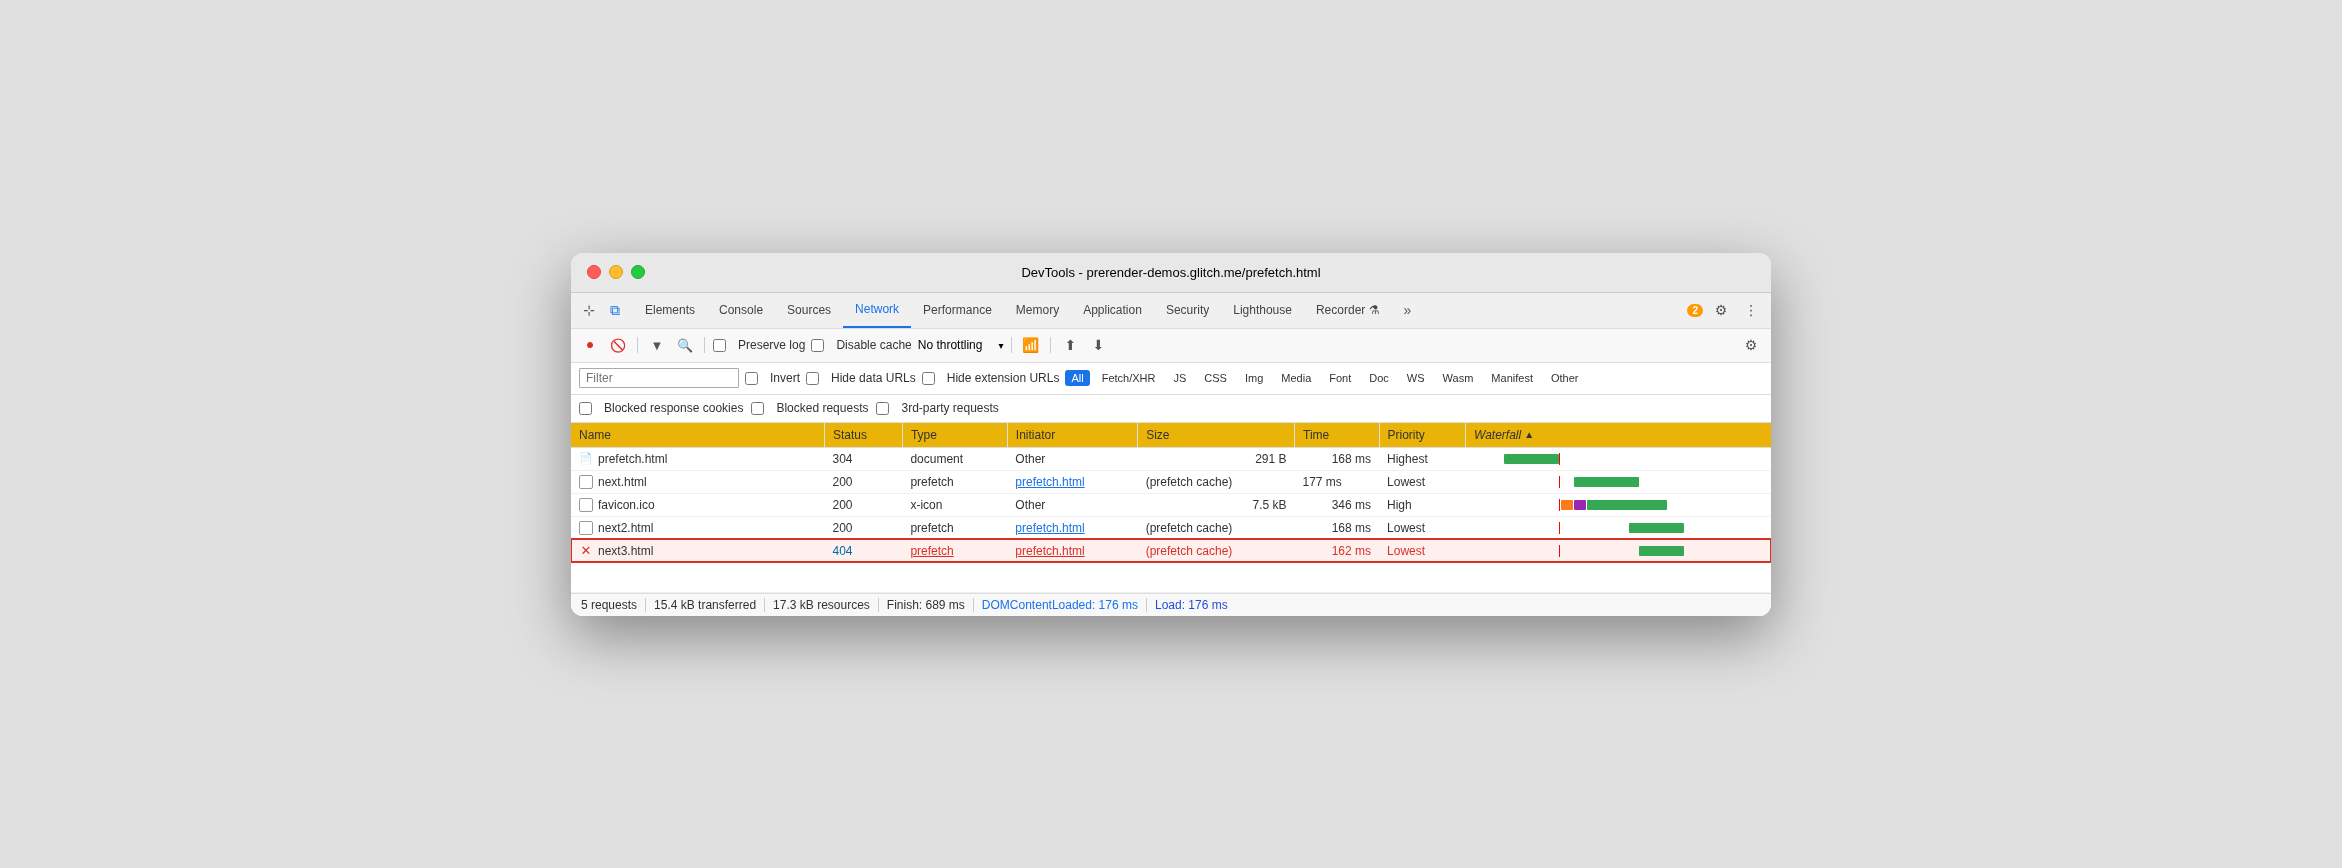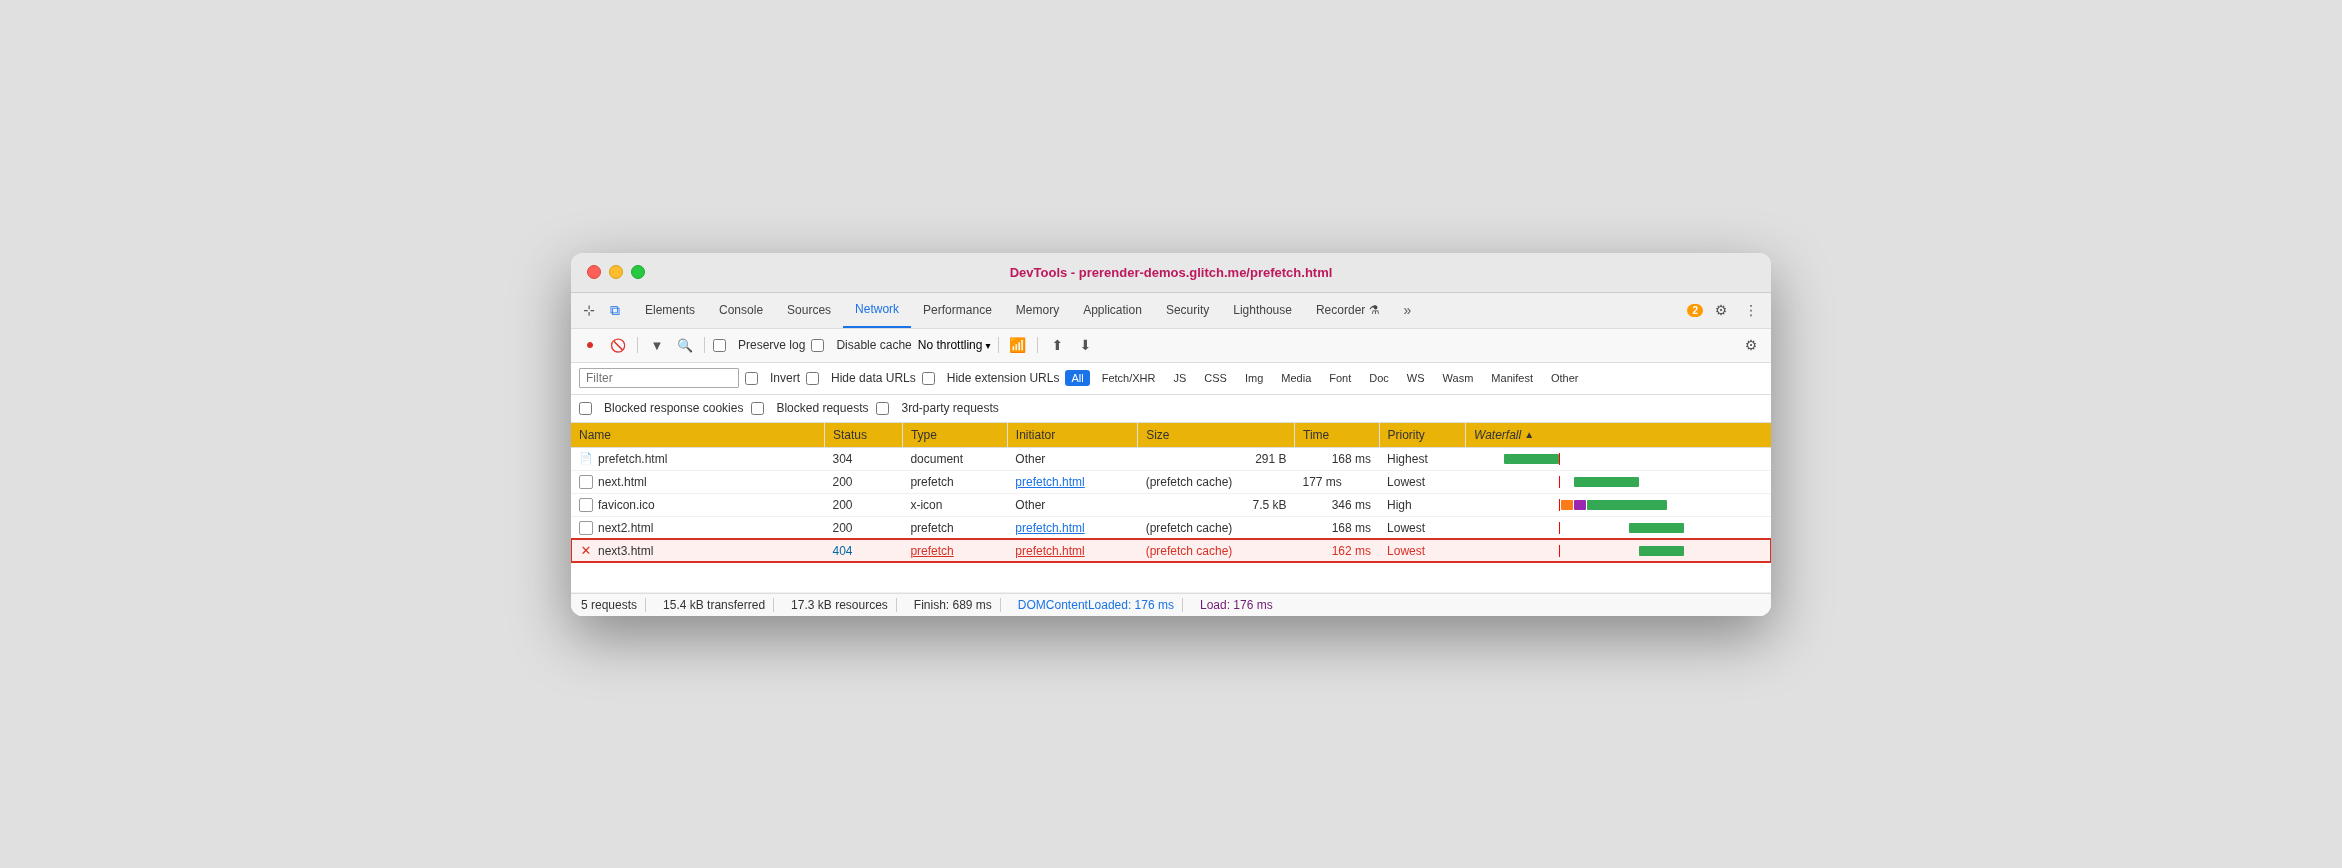--- a/index.html
+++ b/index.html
@@ -38,22 +38,22 @@
       width: 14px;
       height: 14px;
       border-radius: 50%;
       cursor: pointer;
     }
     .tl-red { background: #ff5f57; border: 1px solid #e0443e; }
     .tl-yellow { background: #febc2e; border: 1px solid #d4a017; }
     .tl-green { background: #28c840; border: 1px solid #1aab29; }
     .title-text {
       font-size: 13px;
-      color: #be185d;
-      font-weight: 700;
+      color: #000000;
+      font-weight: 400;
     }
     .devtools-body {
       background: #ffffff;
     }
     
     .tab-bar {
       display: flex;
       align-items: center;
       background: #f0f0f0;
       border-bottom: 1px solid #ddd;
@@ -310,42 +310,42 @@
     }
     
     .status-bar {
       display: flex;
       align-items: center;
       padding: 4px 10px;
       border-top: 1px solid #ddd;
       background: #f8f8f8;
       font-size: 12px;
       color: #333;
-      gap: 9px;
+      gap: 0;
     }
     .status-item {
       padding: 0 8px;
       border-right: 1px solid #ccc;
     }
     .status-item:first-child { padding-left: 0; }
     .status-item:last-child { border-right: none; }
     .status-blue { color: #1a73e8; }
-    .status-red { color: #701a75; }
+    .status-red { color: #1d4ed8; }
     .th-sort {
       display: flex;
       align-items: center;
       gap: 3px;
     }
     .sort-arrow { font-size: 10px; }
     .waterfall-header { min-width: 200px; }
     .more-tabs { font-size: 14px; color: #555; }
     .throttle-row {
       display: flex;
       align-items: center;
-      gap: 3px;
+      gap: 16px;
       font-size: 12px;
       justify-content: space-between;
     }
     .chevron { font-size: 10px; }
   </style>
 </head>
 <body>
 
 <div class="window">
 

